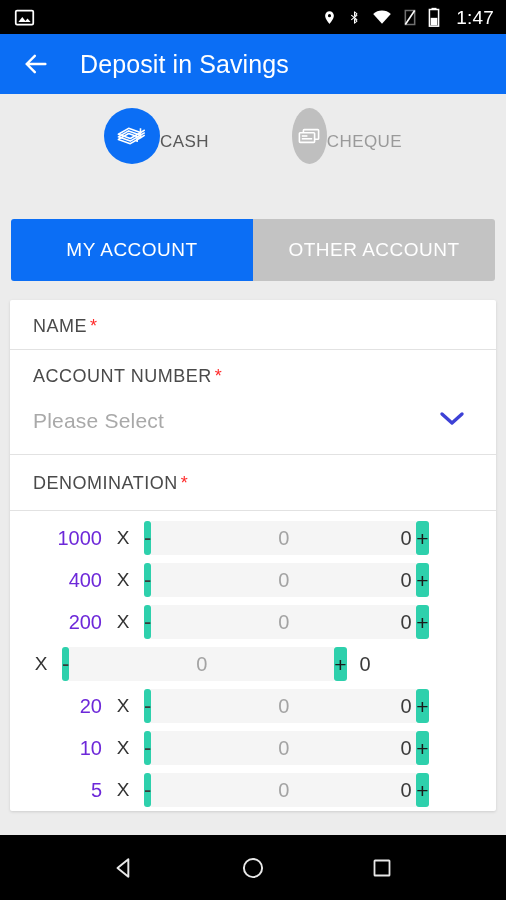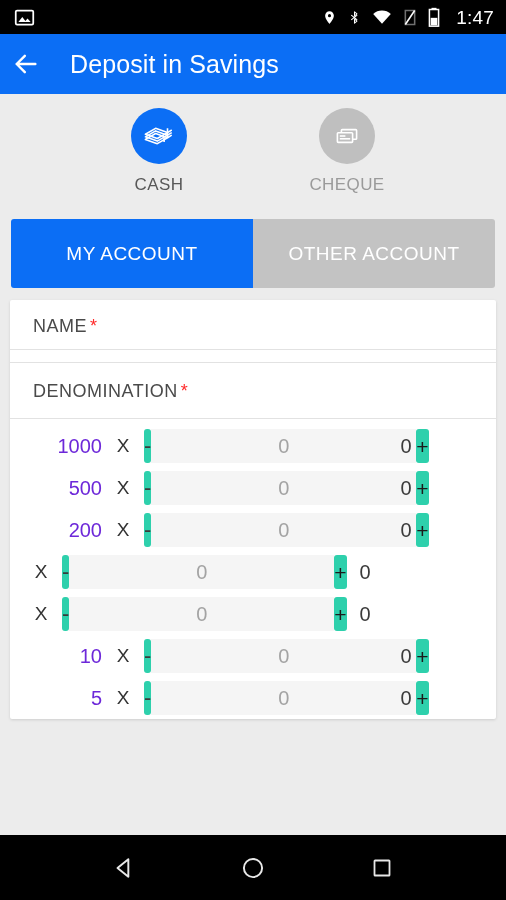--- a/index.html
+++ b/index.html
@@ -51,21 +51,21 @@
 
   
   .app-bar {
     position: absolute;
     top: 34px; left: 0;
     width: 506px;
     height: 60px;
     background: #0b6ef5;
     display: flex;
     align-items: center;
-    padding-left: 4px;
+    padding-left: 14px;
   }
   .back-btn {
     width: 44px; height: 44px;
     display: flex; align-items: center; justify-content: center;
     cursor: pointer;
   }
   .app-title {
     color: #ffffff;
     font-size: 25px;
     font-weight: 400;
@@ -81,21 +81,21 @@
     height: 110px;
     display: flex;
     justify-content: center;
     align-items: flex-start;
     padding-top: 14px;
     gap: 78px;
   }
   .mode-item {
     width: 110px;
     display: flex;
-    flex-direction: column;
+    flex-direction: row;
     align-items: center;
     cursor: pointer;
   }
   .mode-circle {
     width: 56px; height: 56px;
     border-radius: 50%;
     display: flex;
     align-items: center;
     justify-content: center;
   }
@@ -107,21 +107,21 @@
     letter-spacing: 0.4px;
   }
   .mode-label.active { color: #585858; }
   .mode-label.inactive { color: #9a9a9a; }
 
   
   .tabs {
     position: absolute;
     top: 219px; left: 11px;
     width: 484px;
-    height: 69px;
+    height: 62px;
     display: flex;
     border-radius: 3px;
     overflow: hidden;
   }
   .tab {
     flex: 1;
     display: flex;
     align-items: center;
     justify-content: center;
     font-size: 19px;
@@ -364,20 +364,33 @@
   <div class="card">
 
     <div class="field">
       <div class="field-label">
         <span>NAME</span><span class="req">*</span>
       </div>
     </div>
 
     <div class="divider"></div>
 
+    <div class="field">
+      <div class="field-label">
+        <span>ACCOUNT NUMBER</span><span class="req">*</span>
+      </div>
+      <div class="select-row">
+        <span class="select-placeholder">Please Select</span>
+        <span class="chevron">
+          <svg width="28" height="18" viewBox="0 0 28 18">
+            <path d="M4 4l10 9 10-9" fill="none" stroke="#3d41d6" stroke-width="3.4" stroke-linecap="round" stroke-linejoin="round"></path>
+          </svg>
+        </span>
+      </div>
+    </div>
 
     <div class="divider"></div>
 
     <div class="denom-header">
       <div class="field-label">
         <span>DENOMINATION</span><span class="req">*</span>
       </div>
     </div>
 
     <div class="denom-rows" id="denom-rows">
@@ -385,21 +398,21 @@
           <div class="denom-amount">1000</div>
           <div class="denom-x">X</div>
           <div class="stepper">
             <button class="step-btn minus">-</button>
             <input class="step-input" readonly="" value="0" style="">
             <button class="step-btn plus">+</button>
           </div>
           <div class="denom-total">0</div>
         </div>
         <div class="denom-row">
-          <div class="denom-amount">500</div>
+          <div class="denom-amount">400</div>
           <div class="denom-x">X</div>
           <div class="stepper">
             <button class="step-btn minus">-</button>
             <input class="step-input" readonly="" value="0" style="">
             <button class="step-btn plus">+</button>
           </div>
           <div class="denom-total">0</div>
         </div>
         <div class="denom-row">
           <div class="denom-amount">200</div>
@@ -414,20 +427,21 @@
         <div class="denom-row">
           <div class="denom-x">X</div>
           <div class="stepper">
             <button class="step-btn minus">-</button>
             <input class="step-input" readonly="" value="0" style="">
             <button class="step-btn plus">+</button>
           </div>
           <div class="denom-total">0</div>
         </div>
         <div class="denom-row">
+          <div class="denom-amount">20</div>
           <div class="denom-x">X</div>
           <div class="stepper">
             <button class="step-btn minus">-</button>
             <input class="step-input" readonly="" value="0" style="">
             <button class="step-btn plus">+</button>
           </div>
           <div class="denom-total">0</div>
         </div>
         <div class="denom-row">
           <div class="denom-amount">10</div>

